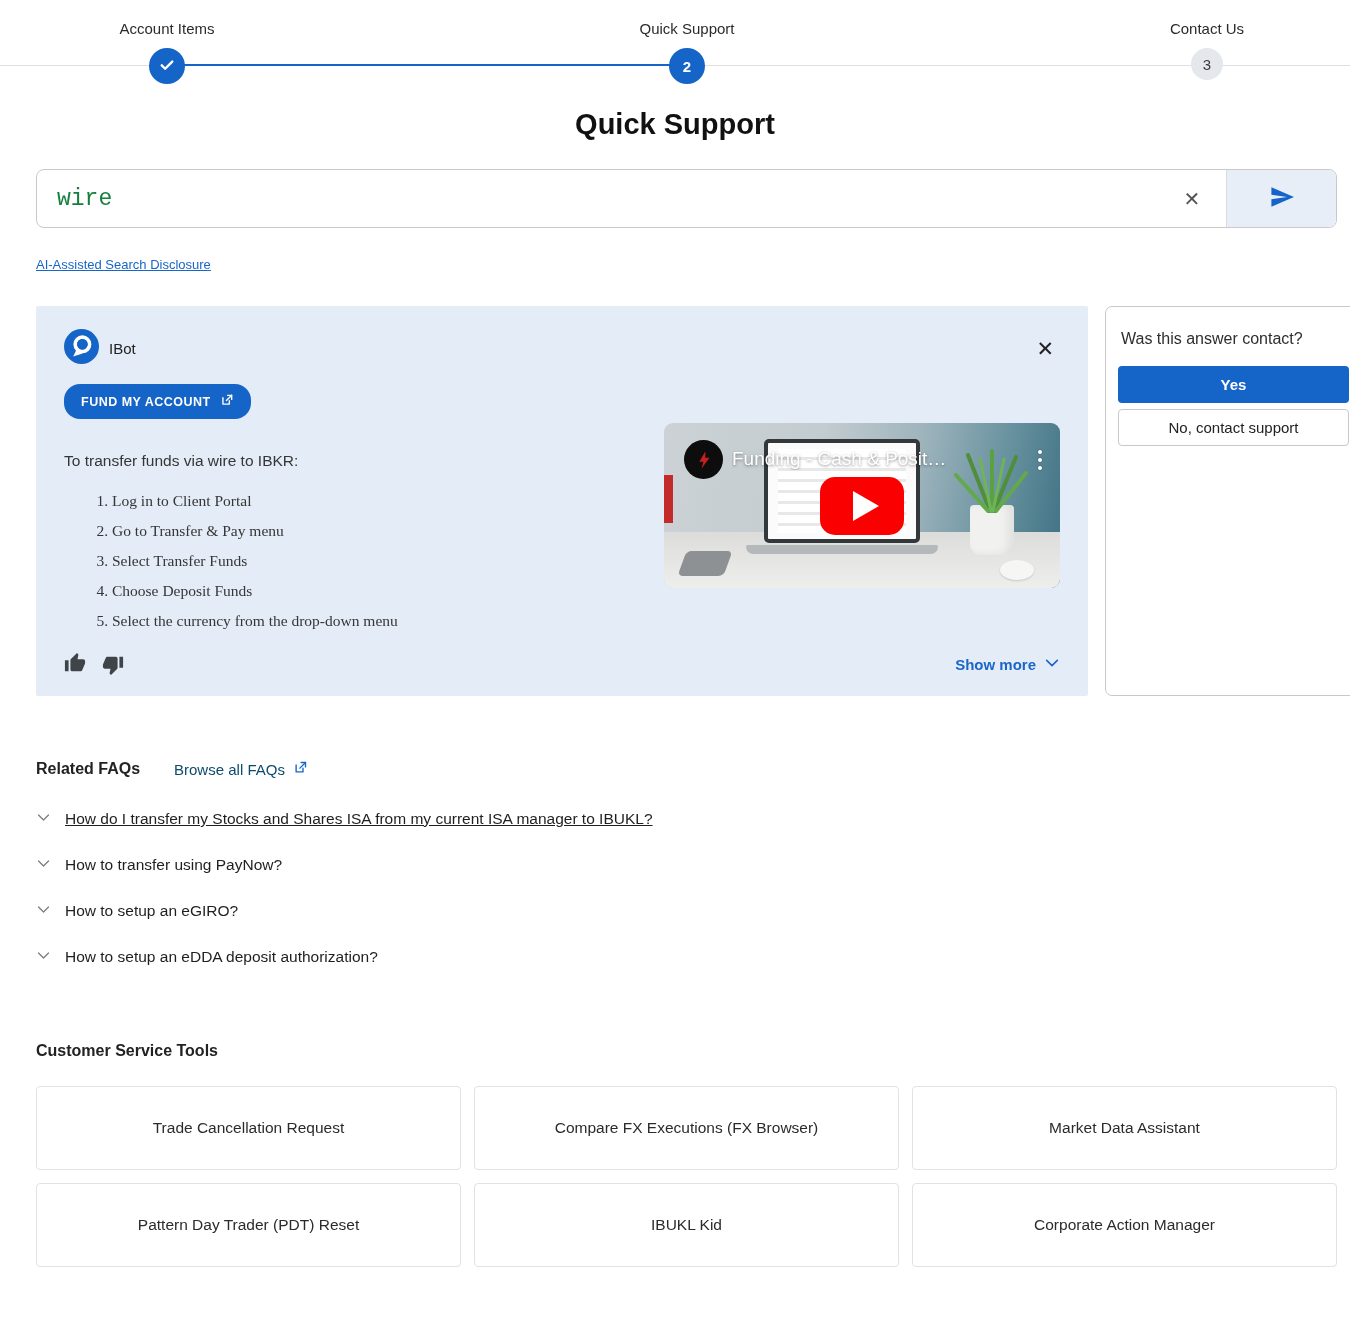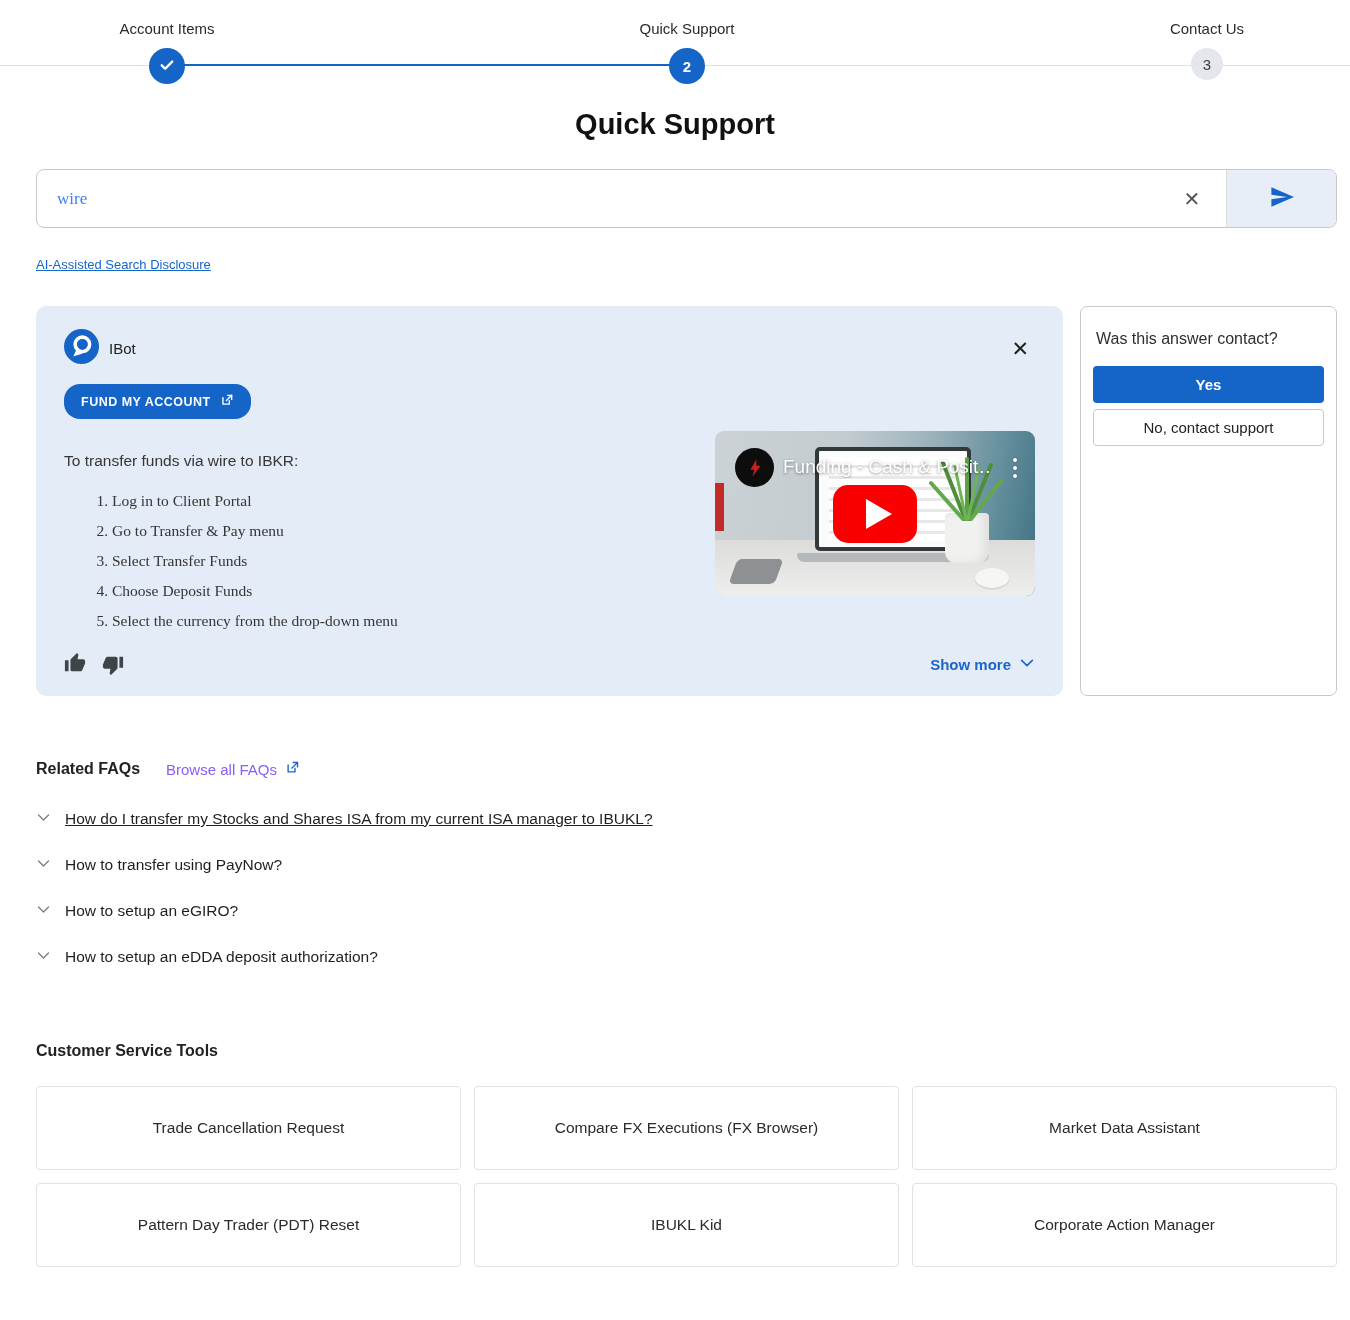--- a/index.html
+++ b/index.html
@@ -27,37 +27,37 @@
 
   
   h1.page-title { text-align:center; font-size:29px; font-weight:bold; color:#111; margin:16px 0 28px; }
 
   
   .search-bar {
     display:flex; align-items:stretch; height:59px;
     border:1px solid #c9c9c9; border-radius:8px; overflow:hidden; background:#fff;
   }
   .search-input {
-    flex:1; border:none; outline:none; padding:0 20px; font-size:17px; color:#3b82f6;
-    font-family:Liberation Serif, serif; background:transparent;
+    flex:1; border:none; outline:none; padding:0 20px; font-size:23px; color:#15803d;
+    font-family:Liberation Mono, monospace; background:transparent;
   }
   .clear-btn {
     width:68px; background:none; border:none; cursor:pointer;
     font-size:20px; color:#555; display:flex; align-items:center; justify-content:center;
   }
   .send-btn {
     width:110px; background:#e8eef7; border:none; border-left:1px solid #dcdcdc; cursor:pointer;
     display:flex; align-items:center; justify-content:center;
   }
   .disclosure-link { display:inline-block; margin-top:29px; font-size:13px; color:#1766c9; text-decoration:underline; cursor:pointer; }
 
   
   .main-row { display:flex; gap:17px; margin-top:33px; align-items:stretch; }
   .ibot-card {
-    flex:1; background:#e4ecf7; border-radius:10px; height:390px;
+    flex:1; background:#e4ecf7; border-radius:2px; height:390px;
     padding:23px 28px 16px; position:relative;
   }
   .ibot-header { display:flex; align-items:center; }
   .ibot-name { font-size:15px; color:#222; margin-left:10px; }
   .ibot-close { margin-left:auto; background:none; border:none; cursor:pointer; font-size:21px; color:#222; line-height:1; padding:2px 6px; }
   .fund-btn {
     margin-top:16px; display:inline-flex; align-items:center; gap:9px;
     background:#1564c8; color:#fff; border:none; cursor:pointer;
     font-size:12.5px; font-weight:bold; letter-spacing:.5px;
     padding:9px 17px; border-radius:16px; font-family:"Liberation Sans", sans-serif;
@@ -73,23 +73,23 @@
   }
   .thumbs { display:flex; gap:16px; }
   .thumb-btn { background:none; border:none; cursor:pointer; padding:0; }
   .show-more {
     background:none; border:none; cursor:pointer; display:flex; align-items:center; gap:8px;
     color:#1b66c9; font-size:15px; font-weight:bold; font-family:"Liberation Sans", sans-serif;
   }
 
   
   .video-thumb {
-    width:320px; height:165px; border-radius:9px; overflow:hidden; position:relative; cursor:pointer;
+    width:396px; height:165px; border-radius:9px; overflow:hidden; position:relative; cursor:pointer;
     background:linear-gradient(100deg,#ccd2d5 0%,#c3ccd0 38%,#9db3bc 62%,#68929f 82%,#3e7183 100%);
-    margin-top:12px; flex-shrink:0;
+    margin-top:4px; flex-shrink:0;
   }
   .vt-desk { position:absolute; left:0; right:0; bottom:0; height:56px; background:linear-gradient(#dcdcda,#eeeeec); }
   .vt-laptop-screen {
     position:absolute; left:100px; top:16px; width:156px; height:104px;
     background:#fbfbfb; border:4px solid #33383b; border-radius:5px;
   }
   .vt-screen-lines {
     position:absolute; inset:6px 10px;
     background:repeating-linear-gradient(#fff 0 8px, #e8e8e8 8px 11px);
   }
@@ -128,21 +128,21 @@
   .btn-no {
     width:100%; height:37px; margin-top:6px; background:#fff; color:#222;
     border:1px solid #c9c9c9; border-radius:4px; font-size:15px; cursor:pointer;
     font-family:"Liberation Sans", sans-serif;
   }
 
   
   .faq-section { margin-top:64px; }
   .faq-header { display:flex; align-items:center; gap:26px; }
   .faq-title { font-size:16px; font-weight:bold; color:#222; }
-  .browse-link { display:flex; align-items:center; gap:8px; color:#8b5cf6; font-size:15px; background:none; border:none; cursor:pointer; font-family:"Liberation Sans", sans-serif; }
+  .browse-link { display:flex; align-items:center; gap:8px; color:#0c4a6e; font-size:15px; background:none; border:none; cursor:pointer; font-family:"Liberation Sans", sans-serif;margin-left:8px; }
   .faq-list { margin-top:18px; }
   .faq-row { display:flex; align-items:center; gap:14px; height:46px; cursor:pointer; }
   .faq-chevron { color:#7d7d7d; flex-shrink:0; }
   .faq-text { font-size:15.5px; color:#1f1f1f; }
   .faq-row:first-child .faq-text { text-decoration:underline; }
 
   
   .tools-section { margin-top:62px; }
   .tools-title { font-size:16px; font-weight:bold; color:#222; }
   .tools-grid {

